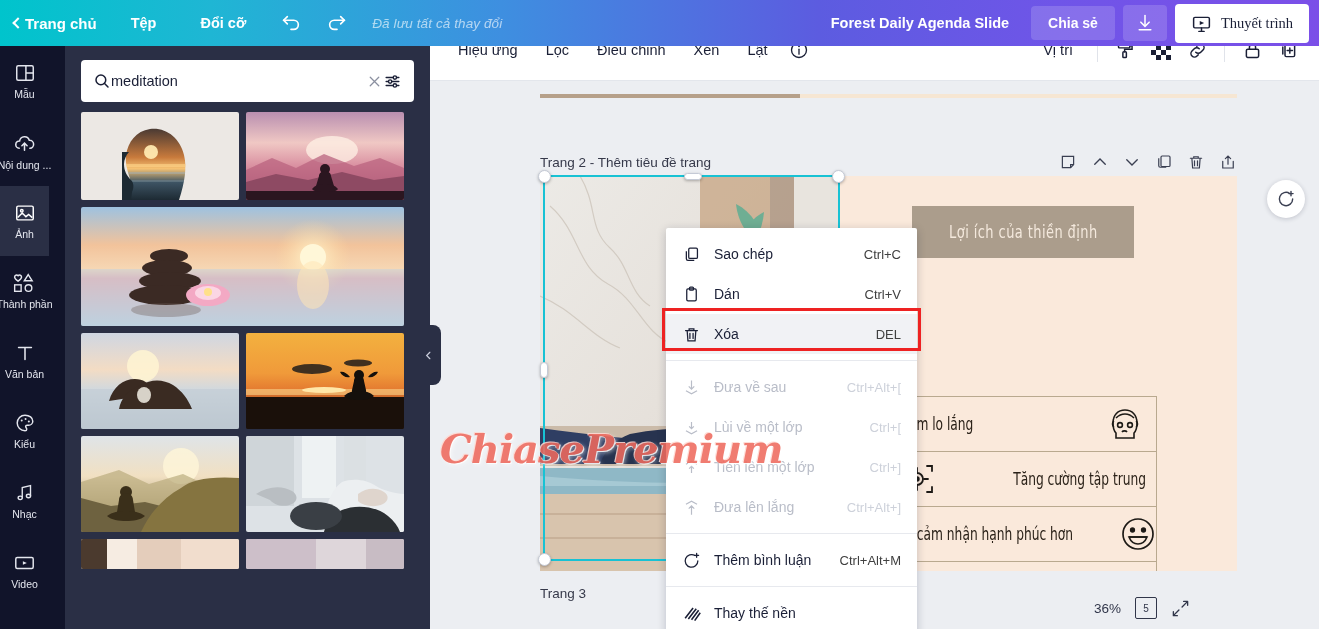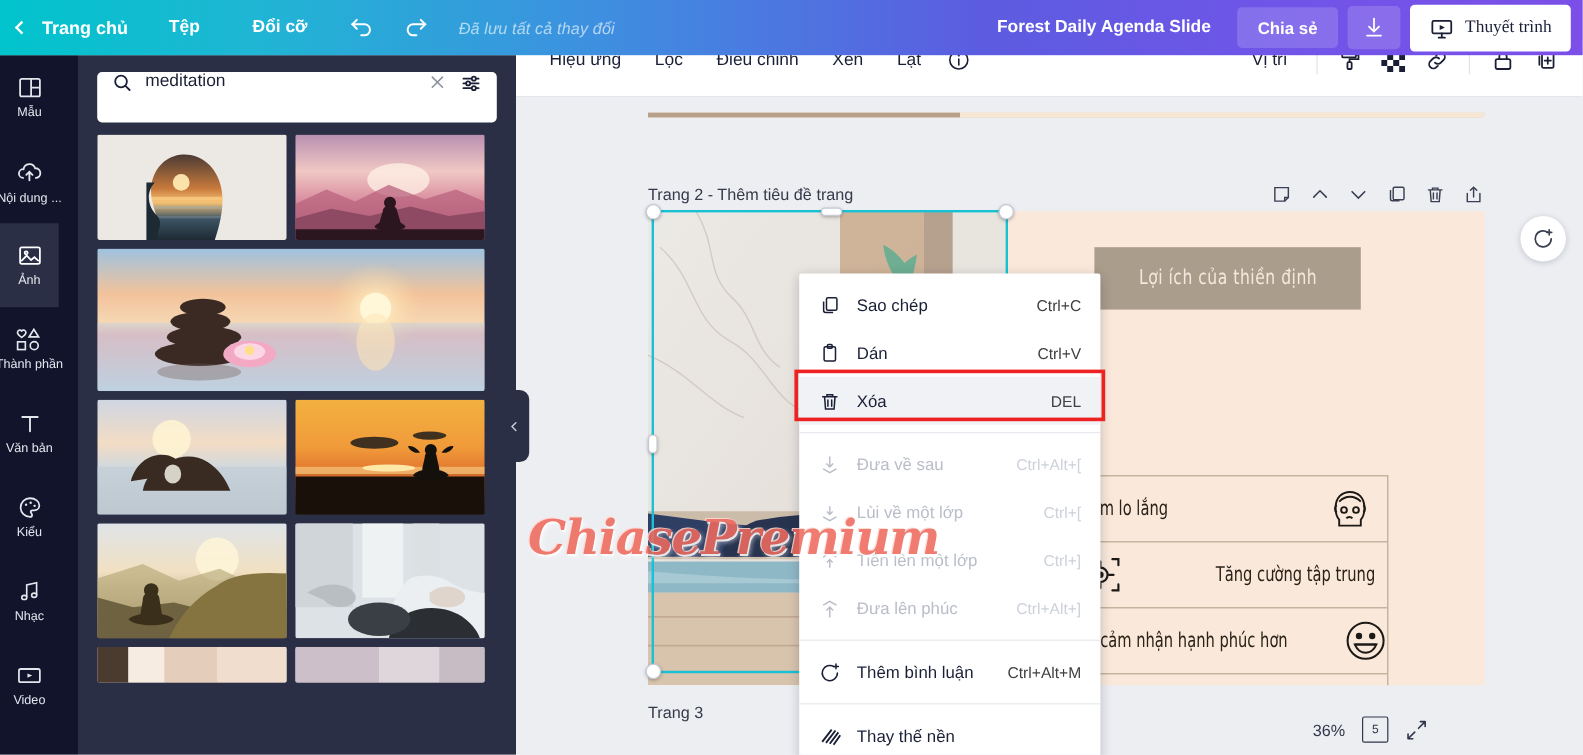--- a/index.html
+++ b/index.html
@@ -13,21 +13,21 @@
 
   
   .topbar {
     position: absolute; top: 0; left: 0; width: 1319px; height: 46px;
     background: linear-gradient(90deg, #00c4cc 0%, #1fb6d4 16%, #3e8fe0 38%, #5c5ce0 62%, #6f55e8 80%, #7b4fe8 100%);
     display: flex; align-items: center;
     z-index: 40;
   }
   .tb-left { display: flex; align-items: center; height: 100%; }
   .tb-home {
-    display: flex; align-items: center; gap: 13px;
+    display: flex; align-items: center; gap: 3px;
     color: #fff; font-size: 15px; font-weight: bold;
     padding: 0 12px 0 14px; height: 100%;
   }
   .chev-left {
     display: inline-block; width: 8px; height: 8px;
     border-left: 2px solid #fff; border-bottom: 2px solid #fff;
     transform: rotate(45deg); margin-bottom: 1px;
   }
   .tb-item {
     color: #fff; font-size: 14.5px; font-weight: bold;
@@ -75,21 +75,21 @@
   .rail-item .lbl { font-size: 10.5px; line-height: 1; white-space: nowrap; }
 
   
   .panel {
     position: absolute; top: 46px; left: 65px; width: 365px; height: 583px;
     background: #2a2f45; z-index: 25; overflow: hidden;
   }
   .searchwrap { padding: 14px 16px 10px 16px; }
   .searchbox {
     background: #fff; border-radius: 4px; height: 42px;
-    display: flex; align-items: flex-start; padding: 0 12px; gap: 10px;
+    display: flex; align-items: center; padding: 0 12px; gap: 0;
   }
   .searchbox input {
     flex: 1; border: none; outline: none; font-size: 14.5px;
     color: #1a1f36; font-family: "Liberation Sans", sans-serif;
   }
   .grid { padding: 0 16px; display: flex; flex-wrap: wrap; gap: 7px; }
   .thumb { border-radius: 2px; overflow: hidden; position: relative; }
   .thumb.half { width: 158px; height: 104px; }
   .thumb.half-t { width: 158px; height: 88px; }
   .thumb.full { width: 323px; height: 119px; }
@@ -888,21 +888,21 @@
       <span class="mtxt">Tiến lên một lớp</span>
       <span class="mkey">Ctrl+]</span>
     </div>
     <div class="mi disabled">
       <span>
         <svg width="19" height="19" viewBox="0 0 24 24" fill="none" stroke="#b9bdc8" stroke-width="1.5">
           <path d="M12 21V10M8.5 13.5 12 10l3.5 3.5"></path>
             <path d="M5 8l7-4 7 4"></path>
         </svg>
       </span>
-      <span class="mtxt">Đưa lên phúc</span>
+      <span class="mtxt">Đưa lên lắng</span>
       <span class="mkey">Ctrl+Alt+]</span>
     </div>
     <div class="mi-sep"></div>
     <div class="mi">
       <span>
         <svg width="19" height="19" viewBox="0 0 24 24" fill="none" stroke="#1a1f36" stroke-width="1.6" stroke-linecap="round">
           <path d="M20 12.5a8 8 0 1 1-3.6-6.7"></path>
             <path d="M18.5 3v5M16 5.5h5"></path>
         </svg>
       </span>

